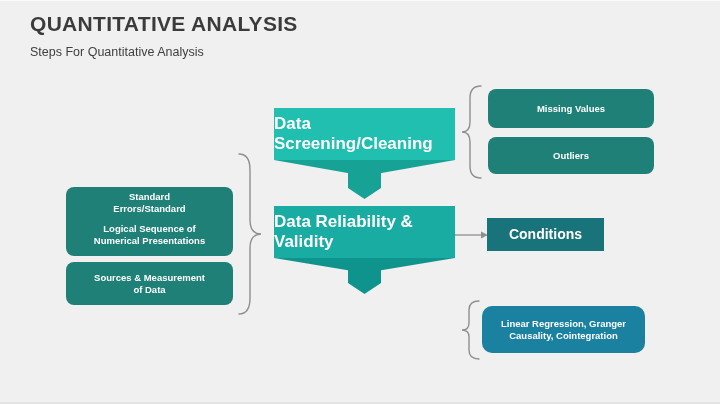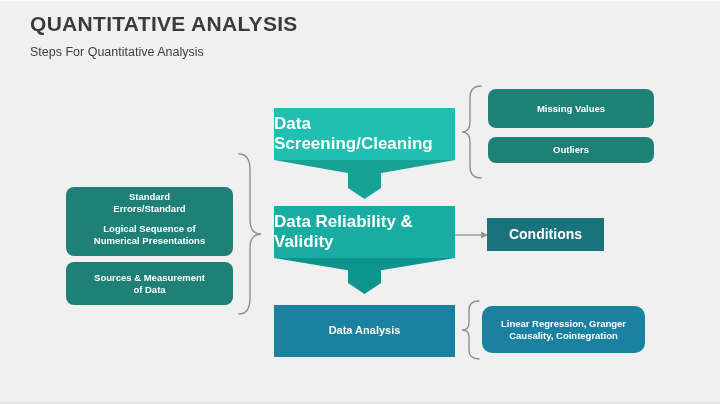--- a/index.html
+++ b/index.html
@@ -34,21 +34,21 @@
     font-weight:700;
     box-sizing:border-box;
     line-height:1.25;
   }
   .rounded{border-radius:8px;}
   .side-green{background:var(--side_green_fill,#1f8078);font-size:9.5px;padding:3px 26px;}
   .left-item-1{left:66px;top:163px;width:167px;height:43px;margin-top:24px;}
   .left-item-2{left:66px;top:213px;width:167px;height:43px;}
   .left-item-3{left:66px;top:262px;width:167px;height:43px;}
   .right-item-1{left:488px;top:89px;width:166px;height:39px;}
-  .right-item-2{left:488px;top:137px;width:166px;height:26px;}
+  .right-item-2{left:488px;top:137px;width:166px;height:37px;}
   .conditions-box{
     left:487px;top:218px;width:117px;height:33px;
     background:var(--conditions_fill,#19737a);
     font-size:14px;
   }
   .analysis-item{
     left:482px;top:306px;width:163px;height:47px;
     background:var(--analysis_item_fill,#1a81a0);
     border-radius:10px;font-size:9.5px;padding:3px 16px;
   }
@@ -109,23 +109,20 @@
 
   <svg class="abs" style="left:274px;top:206px;" width="181" height="90" viewBox="0 0 181 90">
     <polygon class="s2s" points="74,52 107,52 107,77 90.5,88 74,77"></polygon>
     <polygon class="s2s" points="0,52 181,52 90.5,67"></polygon>
     <rect class="s2f" x="0" y="0" width="181" height="52"></rect>
   </svg>
   <div class="abs step-label step2-label">
     <span>Data Reliability &amp; Validity</span>
   </div>
 
-  <div class="abs box step3-rect">
-    <span>Data Analysis</span>
-  </div>
 
   <svg class="abs brace" style="left:461px;top:84px;" width="22" height="96" viewBox="0 0 22 96">
     <path d="M 20,2 Q 9,2 9,14 L 9,38 Q 9,48 1,48 Q 9,48 9,58 L 9,82 Q 9,94 20,94"></path>
   </svg>
   <div class="abs box rounded side-green right-item-1">
     <span>Missing Values</span>
   </div>
   <div class="abs box rounded side-green right-item-2">
     <span>Outliers</span>
   </div>

